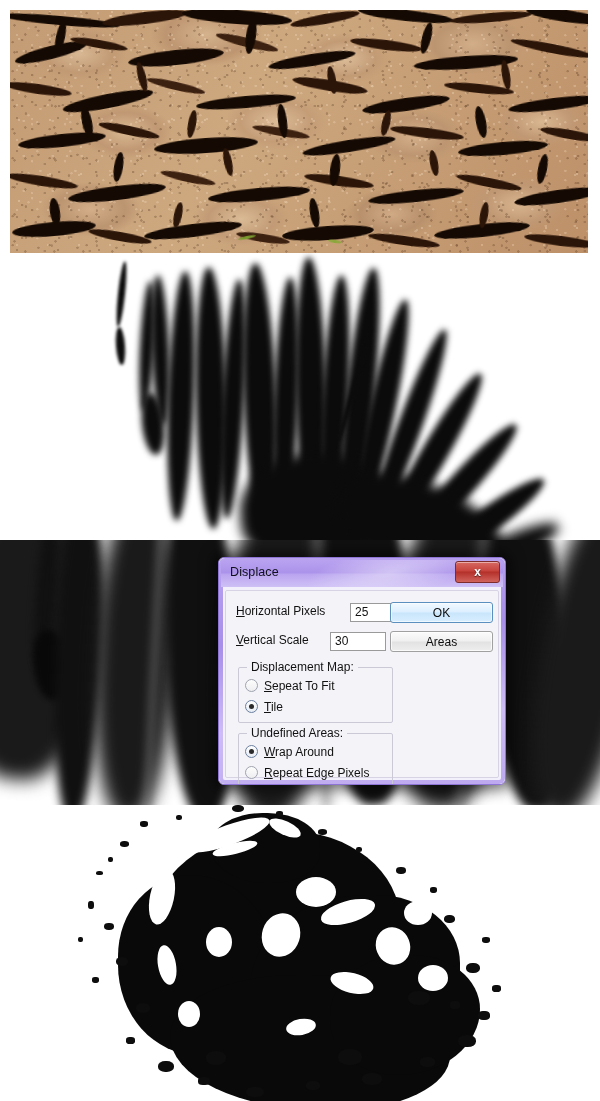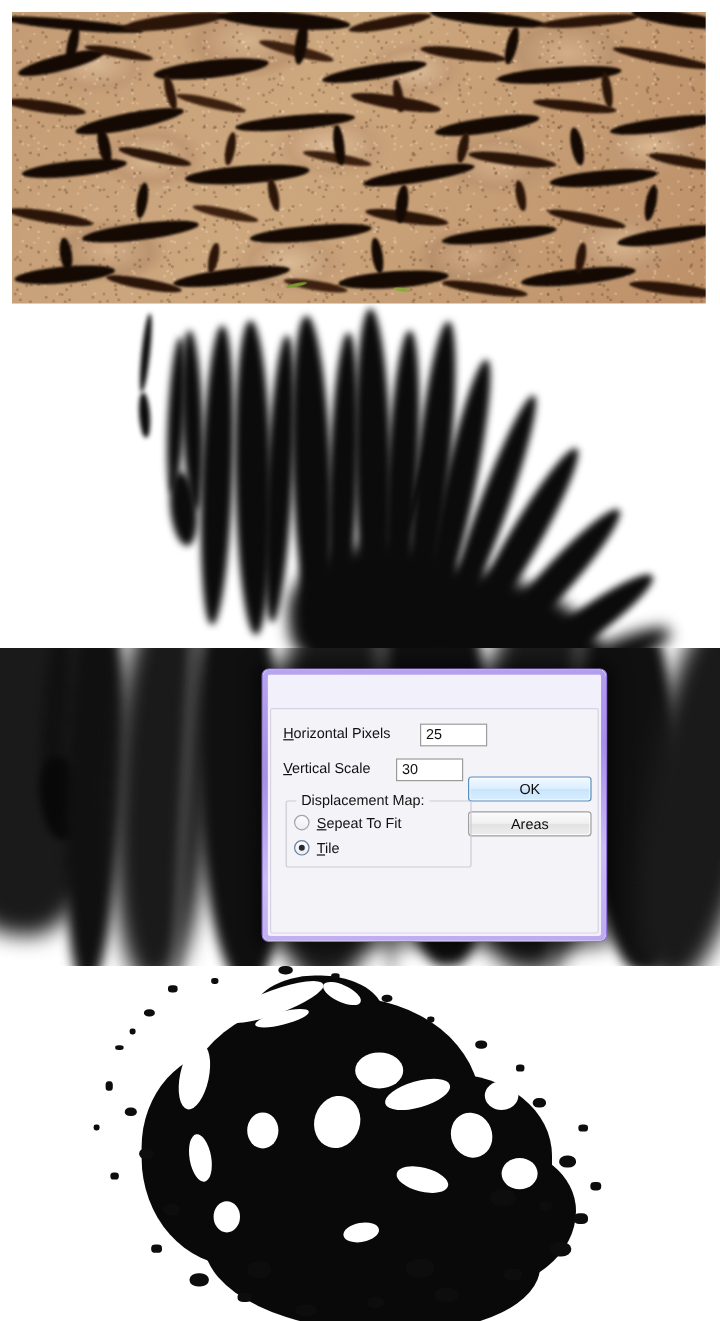--- a/index.html
+++ b/index.html
@@ -235,21 +235,20 @@
     width: 103px;
     height: 21px;
     border-radius: 3px;
     font-size: 12px;
     color: #0c0c0c;
     text-align: center;
     line-height: 20px;
     box-sizing: border-box;
     cursor: default;
     font-family: "Liberation Sans", sans-serif;
-    margin-top: 45px;
   }
   .dlg-btn.primary {
     border: 1px solid #5a8fc0;
     background: linear-gradient(180deg, #f2f9ff 0%, #dcefff 48%, #c9e5fb 52%, #d8eeff 100%);
     box-shadow: inset 0 0 0 1px rgba(255,255,255,.6);
   }
   .dlg-btn.secondary {
     border: 1px solid #a0a0a0;
     background: linear-gradient(180deg, #fbfbfb 0%, #f0f0f0 48%, #e2e2e2 52%, #eeeeee 100%);
     box-shadow: inset 0 0 0 1px rgba(255,255,255,.7);
@@ -464,20 +463,24 @@
   <div class="bigstroke" style="left:486px; top:-60px; width: 80px; height:330px; transform:rotate(-4deg);"></div>
   <div class="bigstroke b2" style="left:540px; top:-40px; width: 90px; height:320px; transform:rotate(10deg);"></div>
 
   <div style="position:absolute;left:152px;top:-30px;width:5px;height:300px;background:#6a6a6a;filter:blur(5px);transform:rotate(3deg);"></div>
   <div style="position:absolute;left:318px;top:-40px;width:6px;height:310px;background:#777;filter:blur(6px);transform:rotate(-2deg);"></div>
   <div style="position:absolute;left:470px;top:-30px;width:6px;height:300px;background:#6f6f6f;filter:blur(6px);transform:rotate(5deg);"></div>
 
   <div id="displace-dialog">
     <div class="dlg-frame"></div>
 
+    <div class="title-bar">
+      <span class="title-text">Displace</span>
+      <div class="close-btn">x</div>
+    </div>
 
     <div class="dlg-body">
 
       <div class="row" style="left:10px; top:13px;">
         <span class="field-label"><u>H</u><span>orizontal Pixels</span></span>
       </div>
       <input class="text-input" style="left: 104px; top: 12px; margin-left: 20px;" type="text" value="25">
 
       <div class="row" style="left:10px; top:42px;">
         <span class="field-label"><u>V</u><span>ertical Scale</span></span>
@@ -492,20 +495,31 @@
         <div class="radio-row" style="top:9px;">
           <span class="radio-dot"></span>
           <span class="radio-label"><u>S</u><span>epeat To Fit</span></span>
         </div>
         <div class="radio-row" style="top:30px;">
           <span class="radio-dot checked"></span>
           <span class="radio-label"><u></u><u>T</u><span>ile</span></span>
         </div>
       </div>
 
+      <div class="groupbox" style="left:12px; top:142px; width:153px; height:54px;">
+        <span class="groupbox-title">Undefined Areas:</span>
+        <div class="radio-row" style="top:9px;">
+          <span class="radio-dot checked"></span>
+          <span class="radio-label"><u>W</u><span>rap Around</span></span>
+        </div>
+        <div class="radio-row" style="top:30px;">
+          <span class="radio-dot"></span>
+          <span class="radio-label"><u>R</u><span>epeat Edge Pixels</span></span>
+        </div>
+      </div>
 
     </div>
   </div>
 </div>
 
 <div id="panel-result">
 
   <div class="grunge-core" style="left:150px; top: 26px; width:250px; height:200px; border-radius:50% 45% 55% 40%;"></div>
   <div class="grunge-core" style="left:118px; top: 70px; width:160px; height:180px; border-radius:45% 55% 40% 50%;"></div>
   <div class="grunge-core" style="left:250px; top: 90px; width:210px; height:170px; border-radius:55% 40% 50% 45%;"></div>

